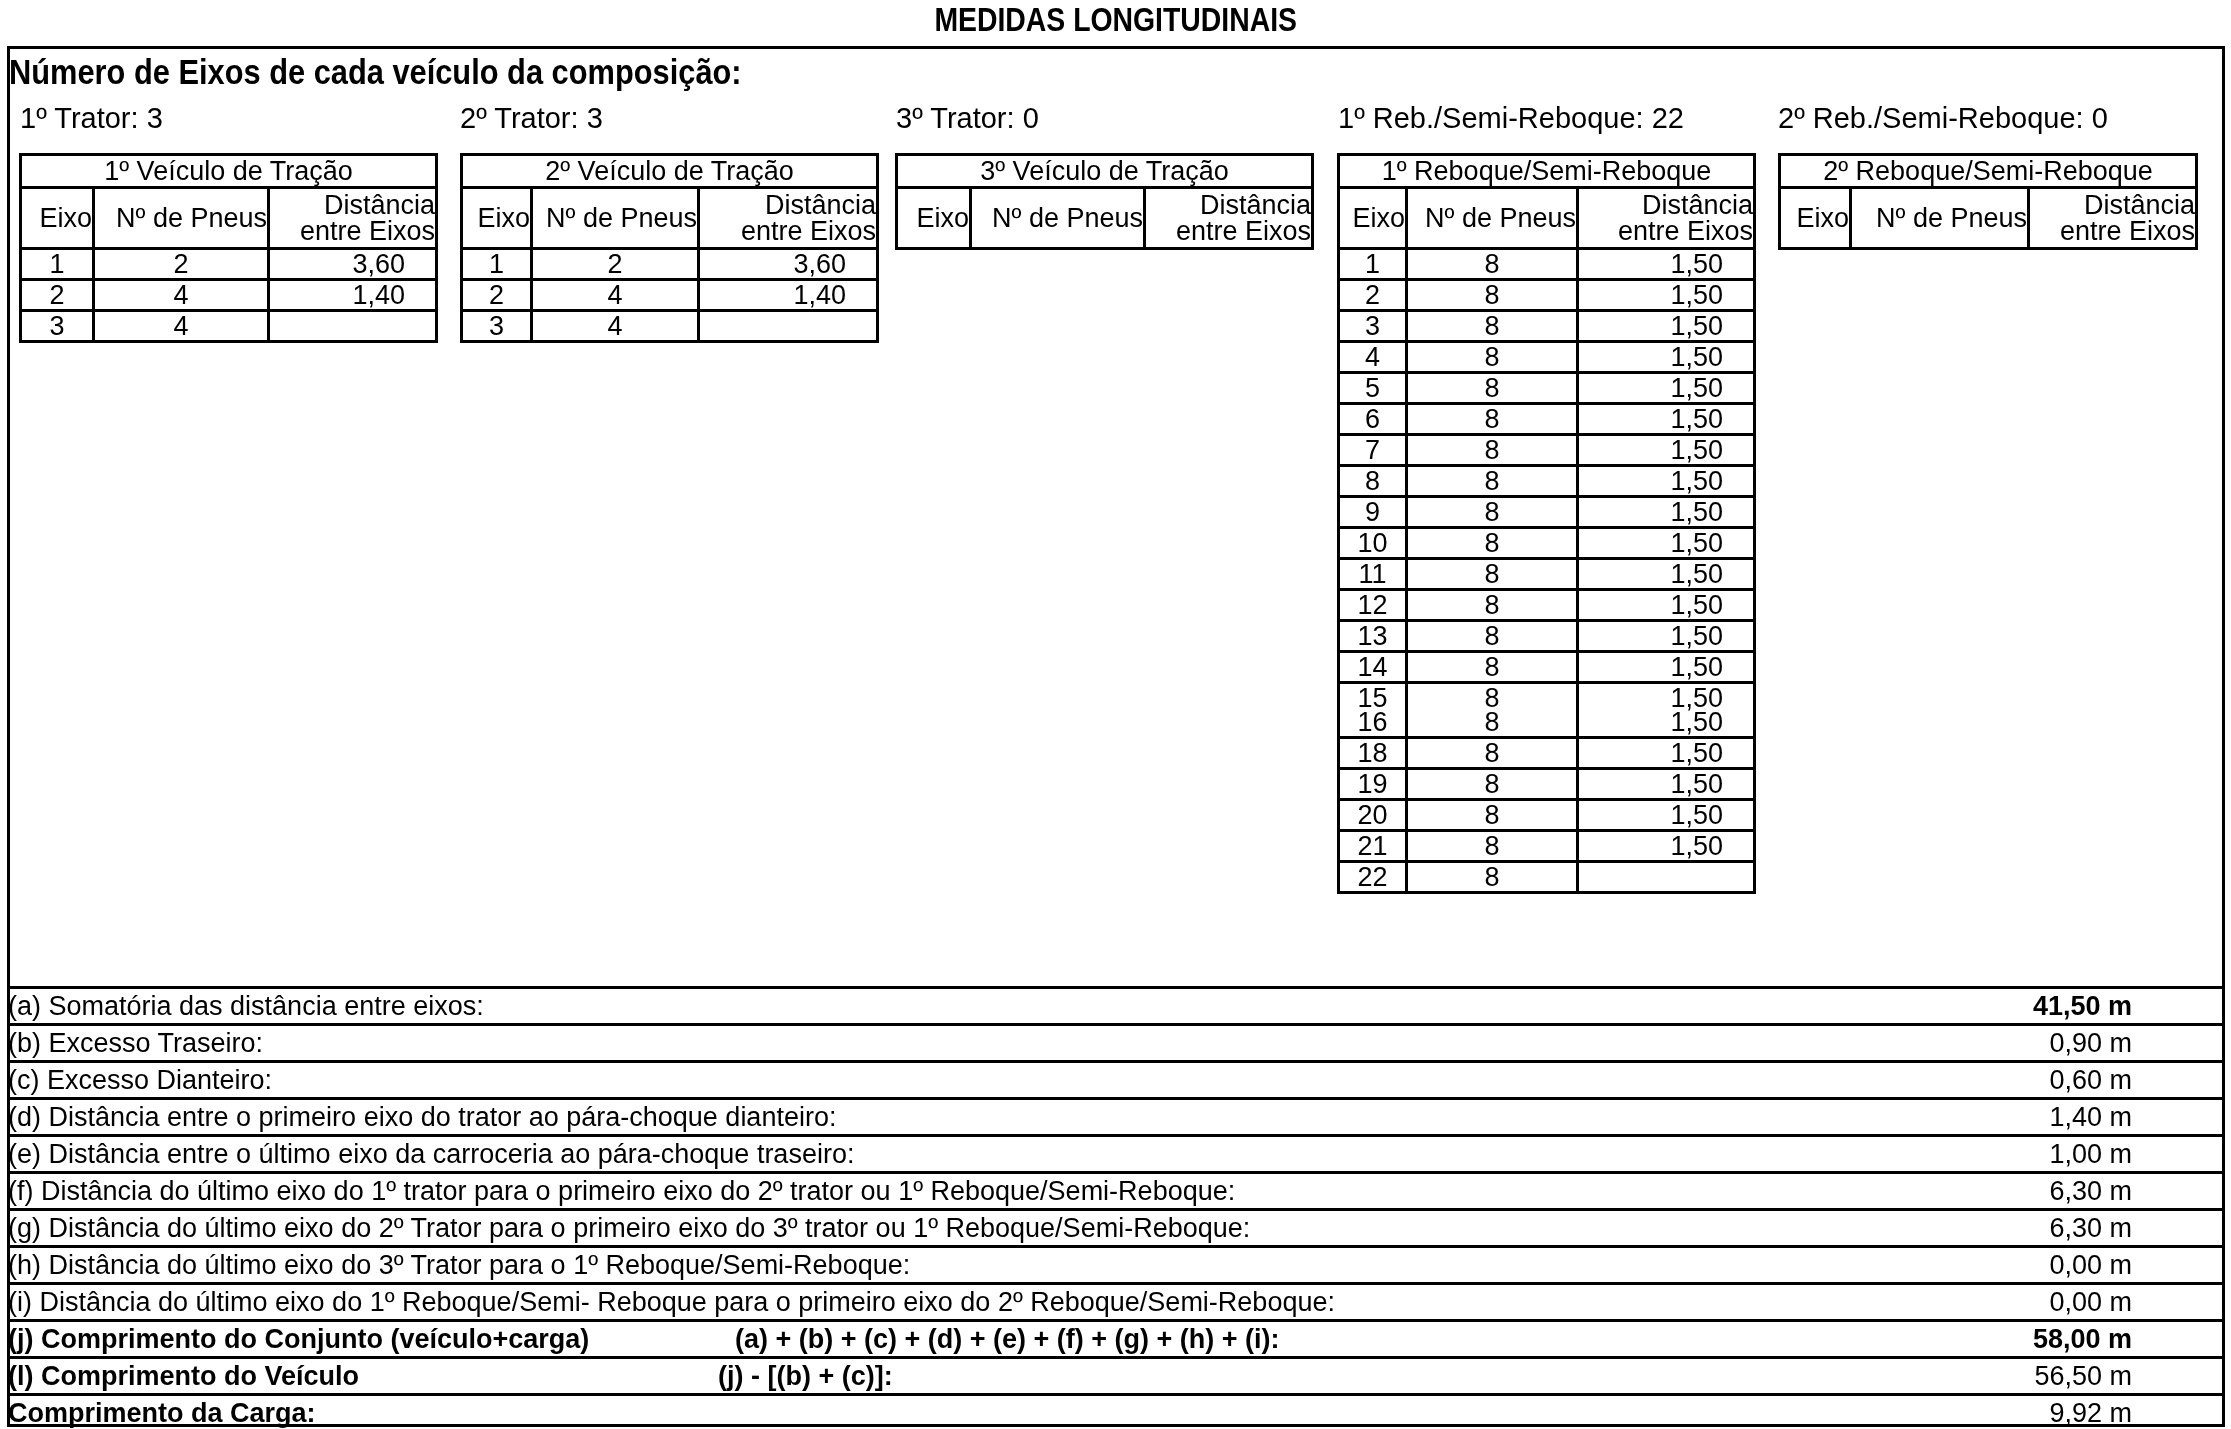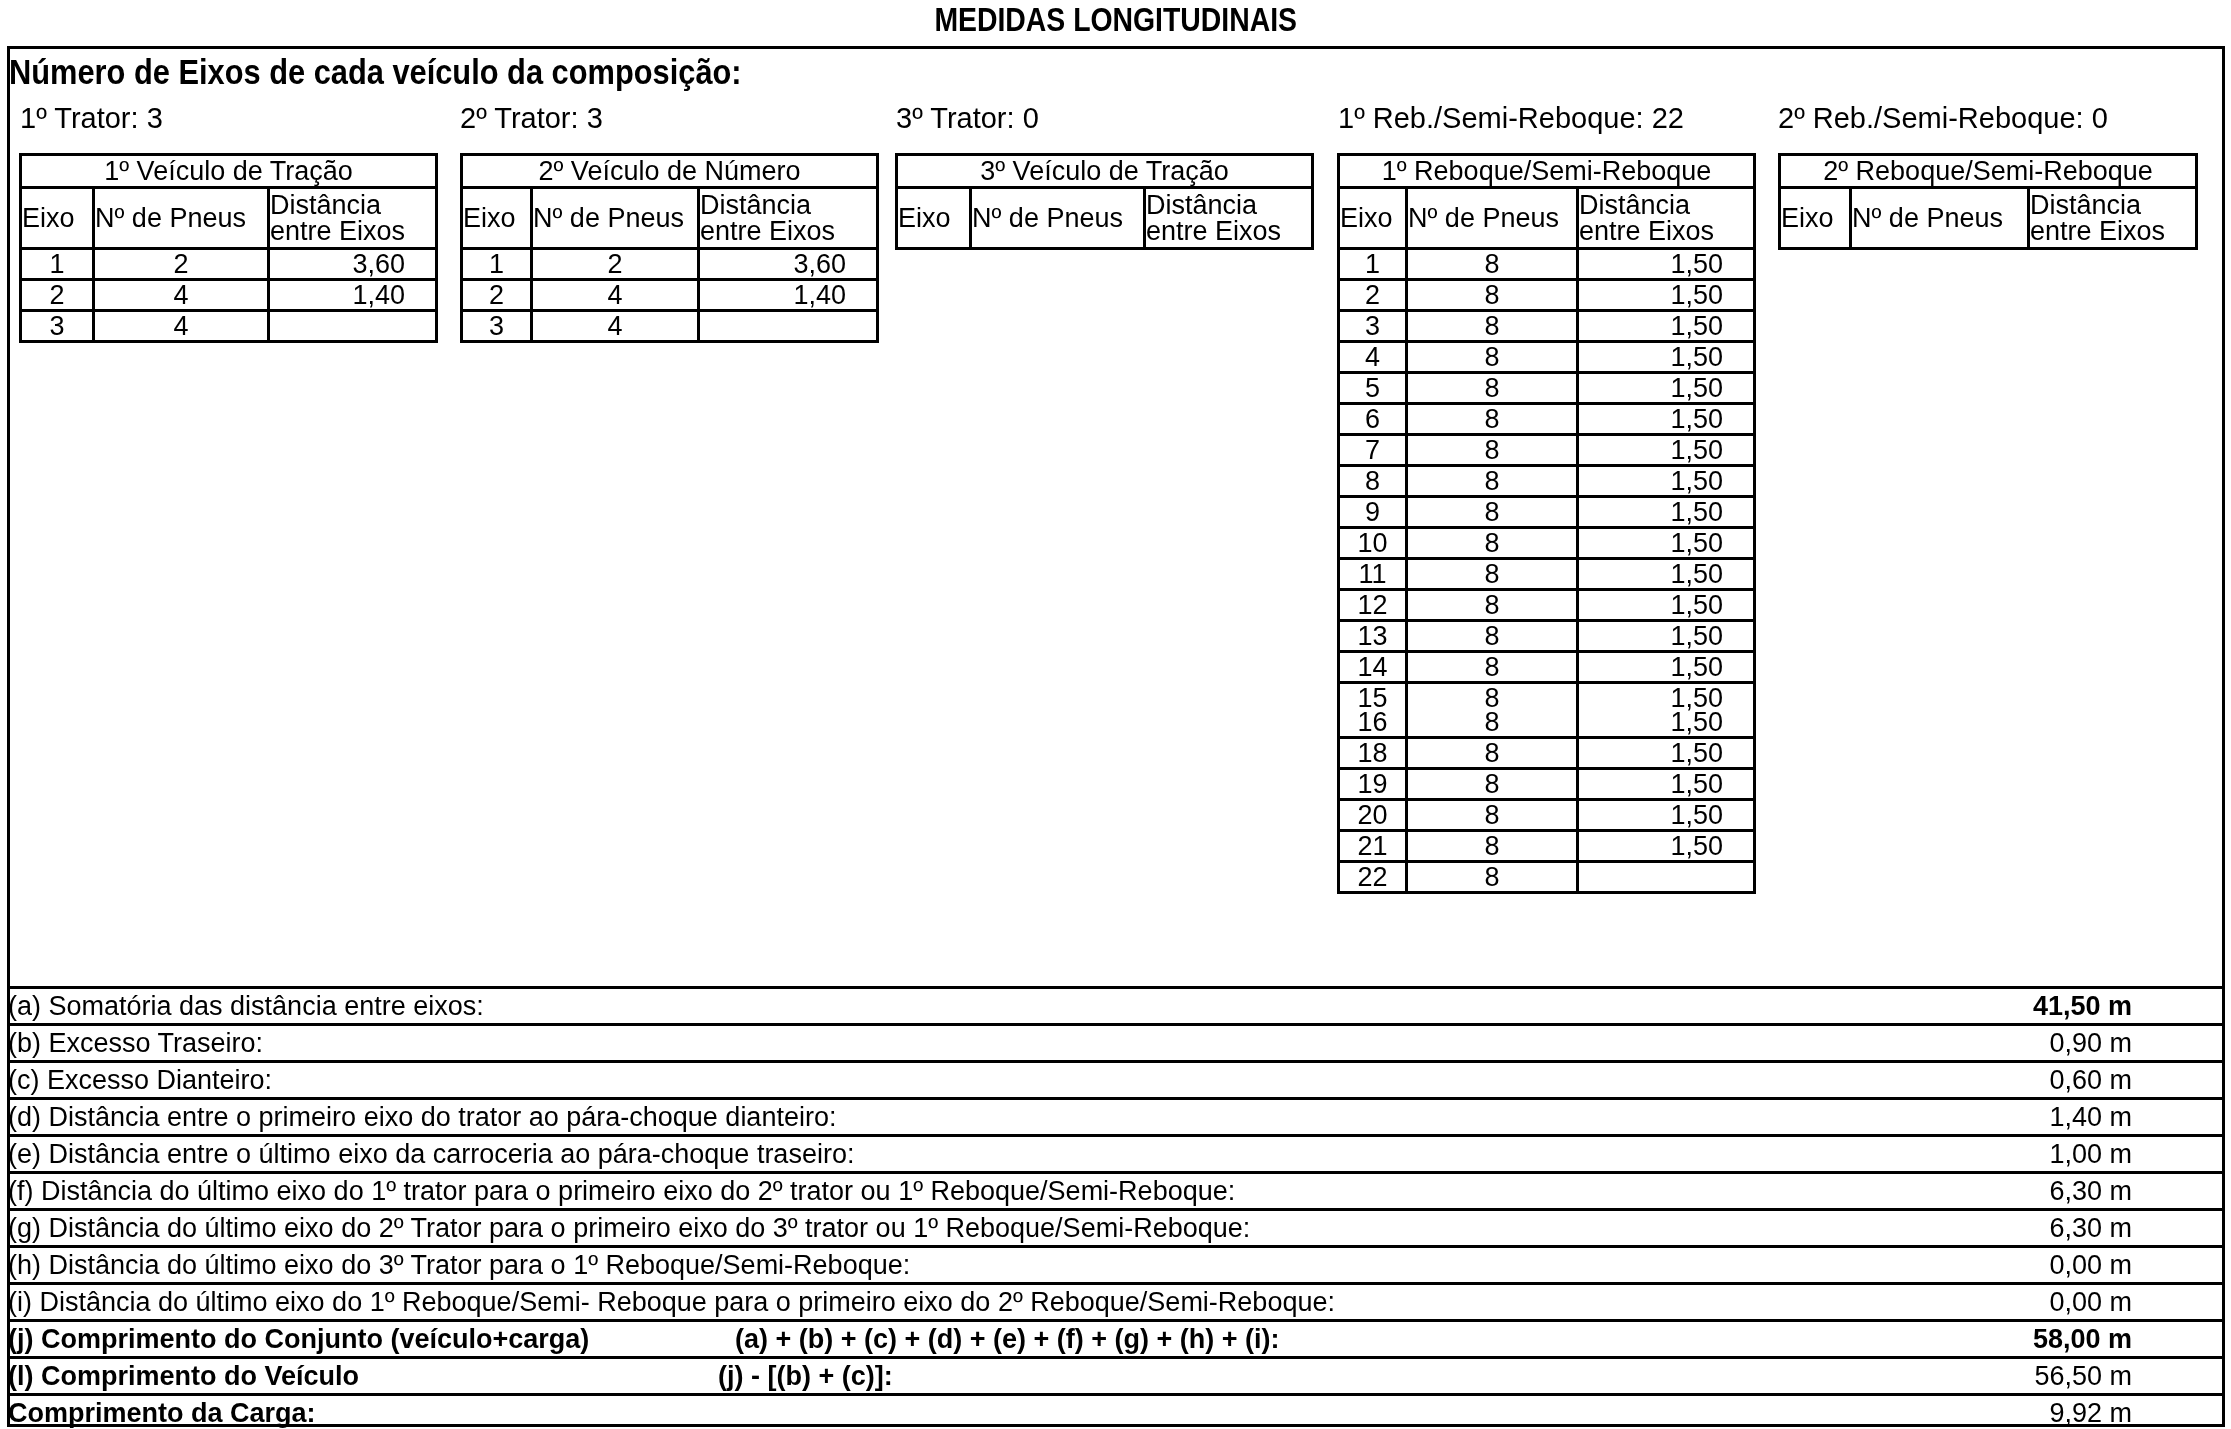--- a/index.html
+++ b/index.html
@@ -10,21 +10,21 @@
            transform: scaleX(0.86); transform-origin: 1117px 0; }
   .frame { position: absolute; left: 7px; top: 46px; width: 2218px; height: 1381px;
            border: 3px solid #000; box-sizing: border-box; }
   .subtitle { position: absolute; left: 9px; top: 50px; font-size: 35px; font-weight: bold;
               line-height: 44px; transform: scaleX(0.88); transform-origin: 0 0; white-space: nowrap; }
   .count-label { position: absolute; top: 98px; font-size: 29px; line-height: 40px; white-space: nowrap; }
   table.axle { position: absolute; top: 153px; border-collapse: collapse;
                font-size: 27px; line-height: 26px; }
   table.axle td, table.axle th { border: 3px solid #000; padding: 0; font-weight: normal; }
   table.axle th.group { height: 30px; text-align: center; }
-  table.axle th.col { height: 58px; text-align: left; vertical-align: middle; }
+  table.axle th.col { height: 58px; text-align: right; vertical-align: middle; }
   table.axle td { height: 28px; text-align: center; }
   table.axle td.dist { text-align: right; padding-right: 30px; }
   table.axle tr.double td { height: 52px; line-height: 24px; }
   .summary { position: absolute; left: 7px; top: 986px; width: 2218px; border-collapse: collapse; }
   .summary td { border-top: 3px solid #000; height: 34px; padding: 0; font-size: 27px;
                 line-height: 32px; white-space: nowrap; vertical-align: middle; }
   .summary td.lbl { padding-left: 1px; }
   .summary td.val { width: 188px; text-align: right; padding-right: 93px; }
   .summary .formula { position: absolute; }
   .summary td.lbl { position: relative; }
@@ -78,21 +78,21 @@
       </tbody>
     </table>
     <table class="axle" style="left: 460px;">
       <colgroup>
         <col style="width: 70px;">
         <col style="width: 167px;">
         <col style="width: 179px;">
       </colgroup>
       <thead>
         <tr>
-          <th colspan="3" class="group">2º Veículo de Número</th>
+          <th colspan="3" class="group">2º Veículo de Tração</th>
         </tr>
         <tr>
           <th class="col">Eixo</th>
           <th class="col">Nº de Pneus</th>
           <th class="col"><span>Distância</span><br><span>entre Eixos</span></th>
         </tr>
       </thead>
       <tbody>
         <tr>
           <td>1</td>

